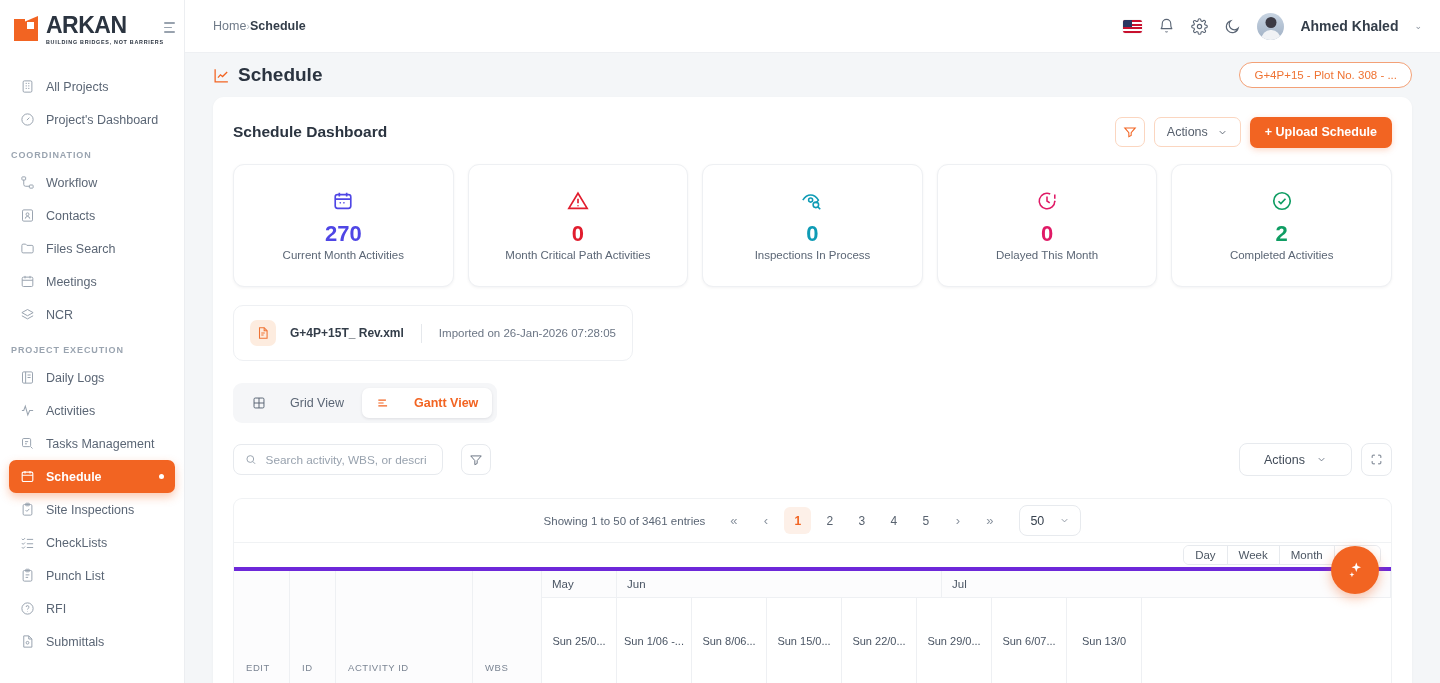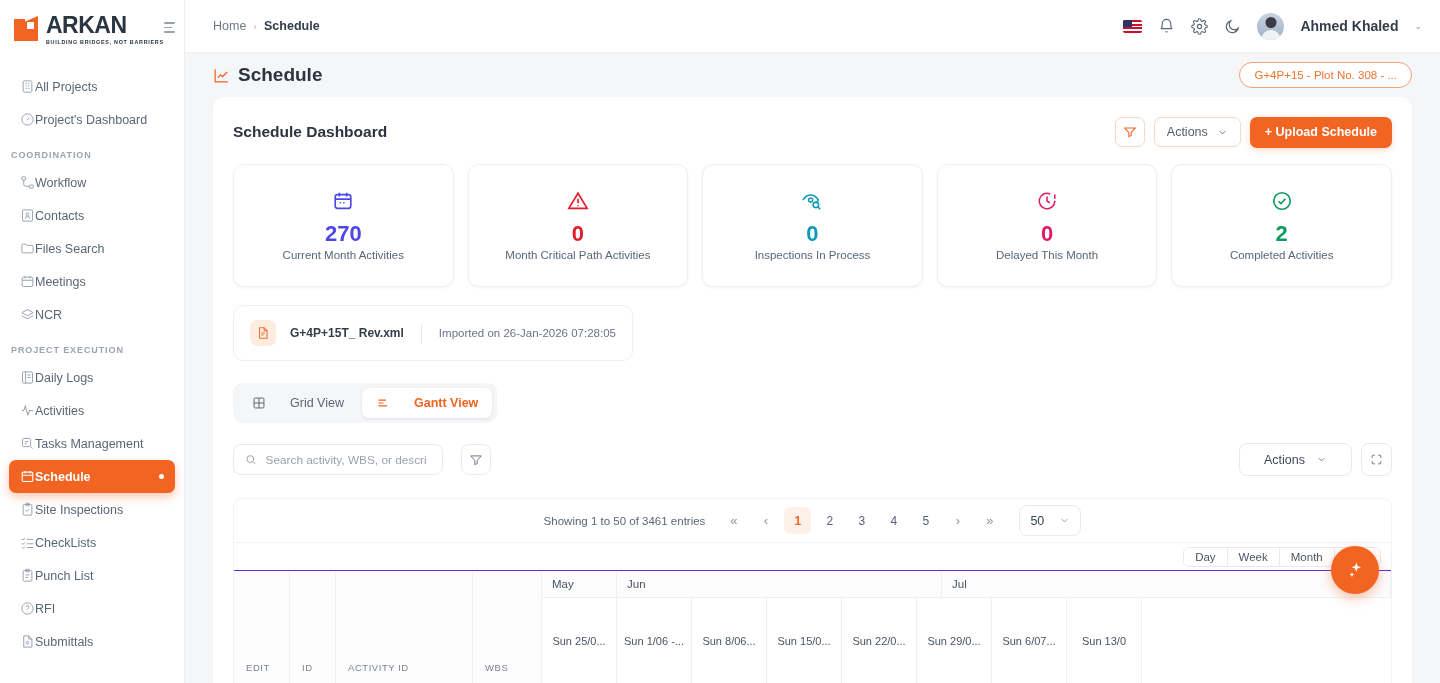--- a/index.html
+++ b/index.html
@@ -38,21 +38,21 @@
   .logo-tag {
     font-size: 5.4px; letter-spacing: 0.72px; color: #2b3440;
     font-weight: 600; margin-top: 3px; white-space: nowrap;
   }
   .nav { flex: 1; overflow: hidden; padding-top: 10px; }
   .nav-section {
     font-size: 9px; letter-spacing: 0.9px; color: #9aa4b0;
     font-weight: 600; padding: 14px 0 6px 11px;
   }
   .nav-item {
-    display: flex; align-items: center; 
+    display: flex; align-items: center; gap: 11px;
     height: 33px; margin: 0 9px; padding: 0 11px;
     border-radius: 7px; color: #5b6675; font-size: 12.5px;
     cursor: pointer; position: relative;
   }
   .nav-item.active {
     background: #f26422; color: #ffffff; font-weight: 600;
     box-shadow: 0 4px 10px rgba(242,100,34,0.35);
   }
   .nav-item .ico { width: 15px; height: 15px; flex: 0 0 15px; display: block; }
   .nav-item .ico svg { width: 15px; height: 15px; display: block; }
@@ -69,21 +69,21 @@
   .hamburger span:nth-child(2) { width: 8px; }
   .hamburger span:nth-child(3) { width: 11px; }
 
   
   .main { flex: 1; display: flex; flex-direction: column; min-width: 0; background: #f4f6f8; }
 
   .topbar {
     height: 53px; background: #ffffff; display: flex; align-items: center;
     padding: 0 18px 0 28px; border-bottom: 1px solid #eef0f3; flex: 0 0 53px;
   }
-  .crumbs { display: flex; align-items: center; gap: 7px; font-size: 12.5px; }
+  .crumbs { display: flex; align-items: center; font-size: 12.5px; }
   .crumb-home { color: #707b89; cursor: pointer; }
   .crumb-sep { color: #b8c0c9; font-size: 11px; }
   .crumb-cur { color: #333d49; font-weight: 600; }
   .top-right { margin-left: auto; display: flex; align-items: center; gap: 16px; }
   .flag {
     width: 19px; height: 13px; border-radius: 2px; overflow: hidden;
     position: relative; background: #fff; cursor: pointer;
     box-shadow: 0 0 0 0.5px rgba(0,0,0,0.07);
   }
   .flag .stripes {
@@ -240,21 +240,21 @@
   }
 
   
   .gantt {
     flex: 1; border: 1px solid #f0f2f4; border-bottom: none;
     display: flex; flex-direction: column; min-height: 0; position: relative;
     background: #fff;
   }
   .gantt-scale {
     height: 28px; display: flex; align-items: center; justify-content: flex-end;
-    padding-right: 10px; border-bottom: 1px solid #6d28d9; flex: 0 0 28px;
+    padding-right: 10px; border-bottom: 4px solid #6d28d9; flex: 0 0 28px;
   }
   .seg { display: inline-flex; border: 1px solid #e7eaee; border-radius: 6px; overflow: hidden; }
   .seg div {
     font-size: 11.5px; color: #4c5663; padding: 3px 11px; cursor: pointer;
     border-right: 1px solid #e7eaee; background: #fff;
   }
   .seg div:last-child { border-right: none; }
   .gantt-body { flex: 1; display: flex; min-height: 0; }
   .grid-cols { display: flex; flex: 0 0 auto; }
   .gcol {

